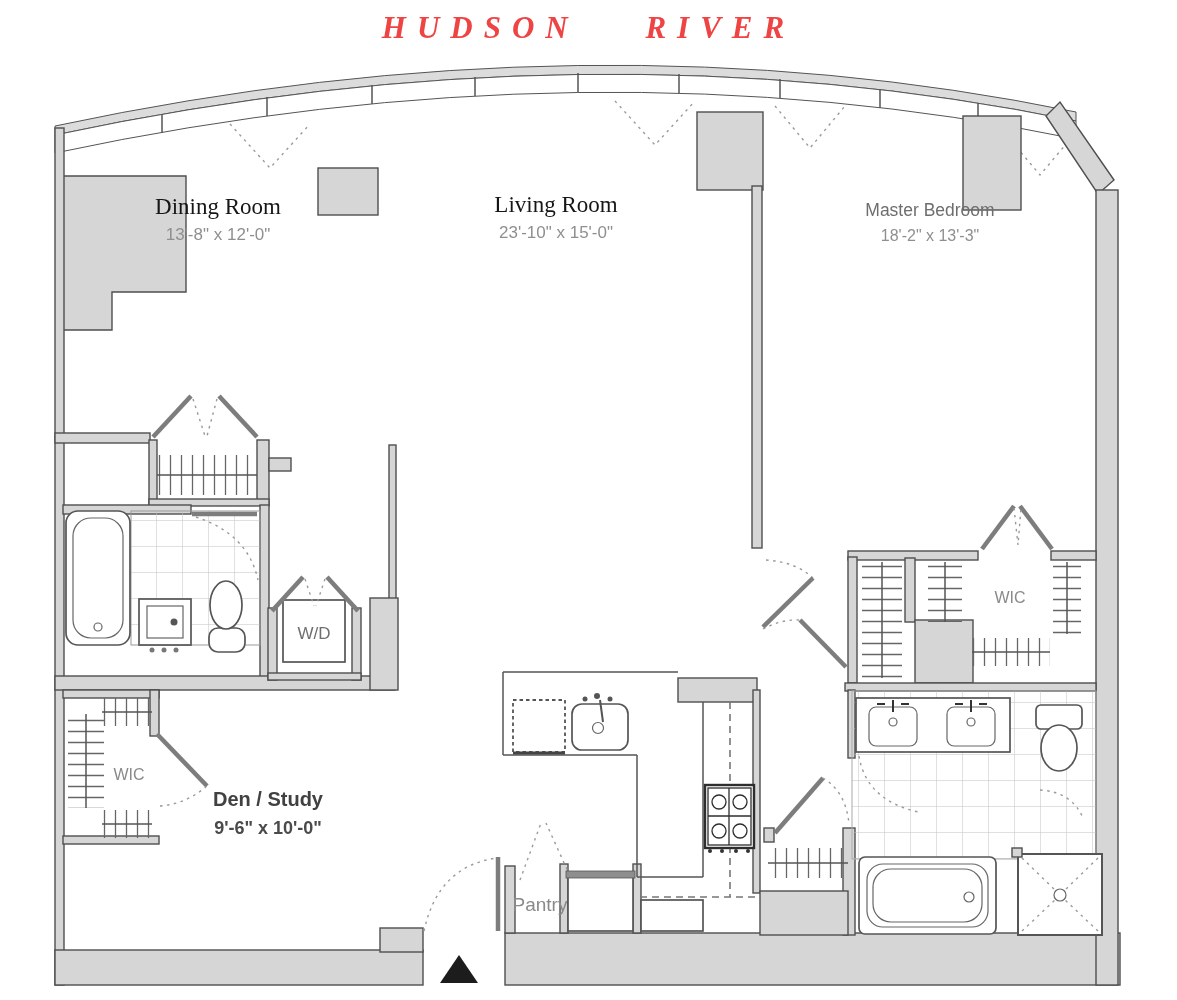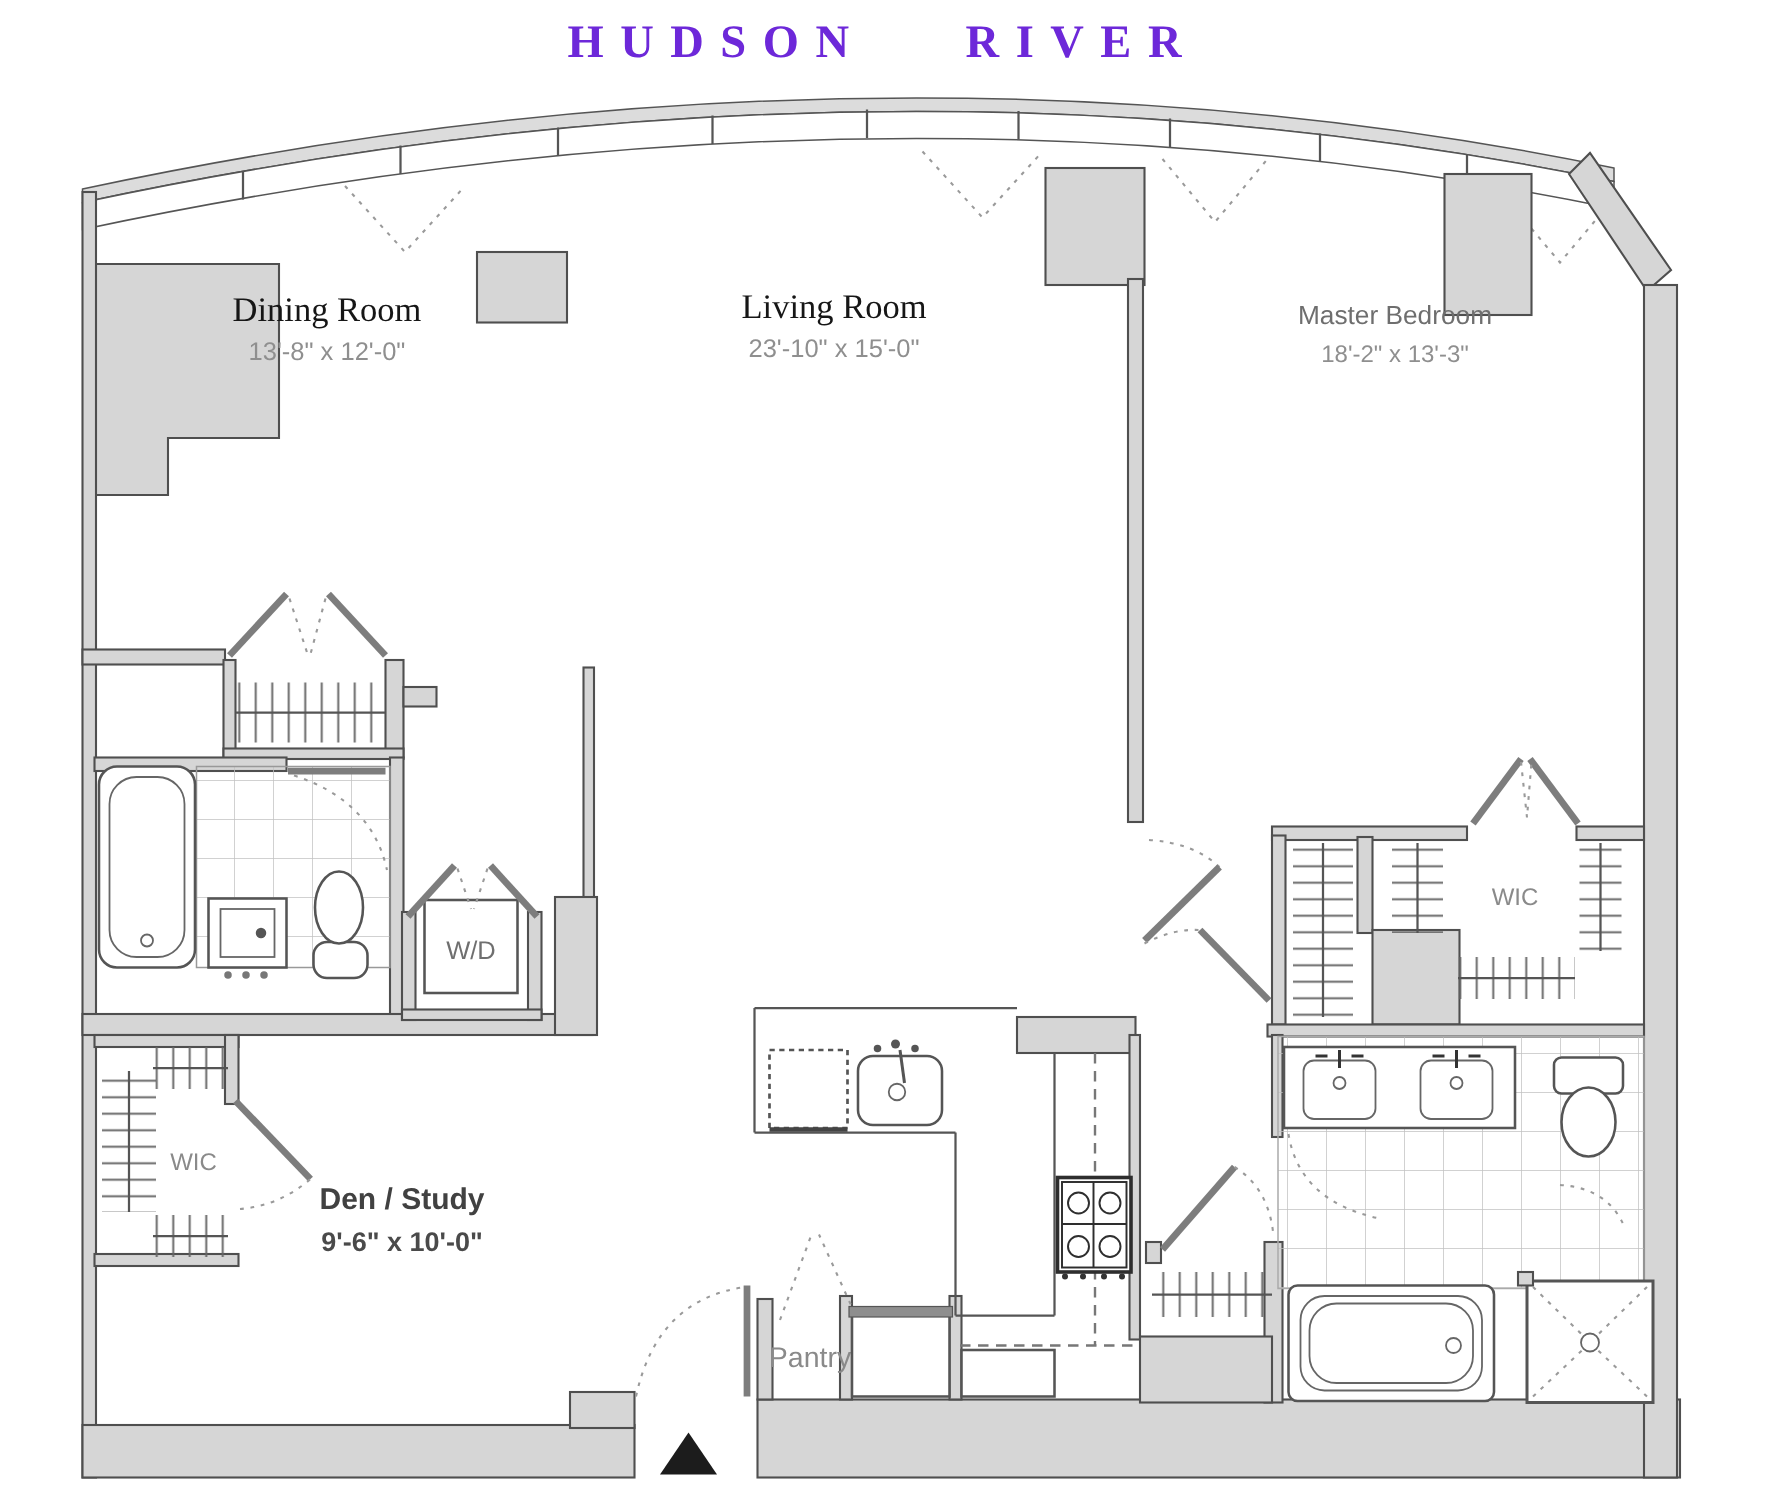--- a/index.html
+++ b/index.html
@@ -1,20 +1,20 @@
 <!DOCTYPE html>
 <html><head>
 <meta charset="utf-8">
 <style>
   html,body{margin:0;padding:0;background:#fff;}
   #stage{position:relative;width:1177px;height:1000px;background:#fff;overflow:hidden;
          font-family:"Liberation Sans",sans-serif;}
   #plan-title{position:absolute;top:10px;left:0;width:1177px;text-align:center;
-      font-family:"Liberation Serif",serif;font-weight:700;font-size:31px;color:#6d28d9;
-      letter-spacing:11px;word-spacing:48px;white-space:nowrap;}
+      font-family:"Liberation Serif",serif;font-weight:700;font-size:31px;color:#ef4444;
+      letter-spacing:11px;word-spacing:48px;white-space:nowrap;font-style:italic;}
   svg{position:absolute;left:0;top:0;}
   .wall{fill:#d6d6d6;stroke:#4f4f4f;stroke-width:1.4;}
   .band{fill:#dcdcdc;stroke:#555;stroke-width:1;}
   .glass{fill:#ffffff;stroke:#555;stroke-width:1;}
   .ln{stroke:#555;stroke-width:1.5;fill:none;}
   .fix{fill:#fff;stroke:#555;stroke-width:1.7;}
   .fix2{fill:#fff;stroke:#666;stroke-width:1.2;}
   .leaf{stroke:#7d7d7d;stroke-width:4.5;fill:none;}
   .dash{stroke:#9a9a9a;stroke-width:1.4;fill:none;stroke-dasharray:2.5 4.5;}
   .dashline{stroke:#777;stroke-width:1.6;fill:none;stroke-dasharray:7 5;}

